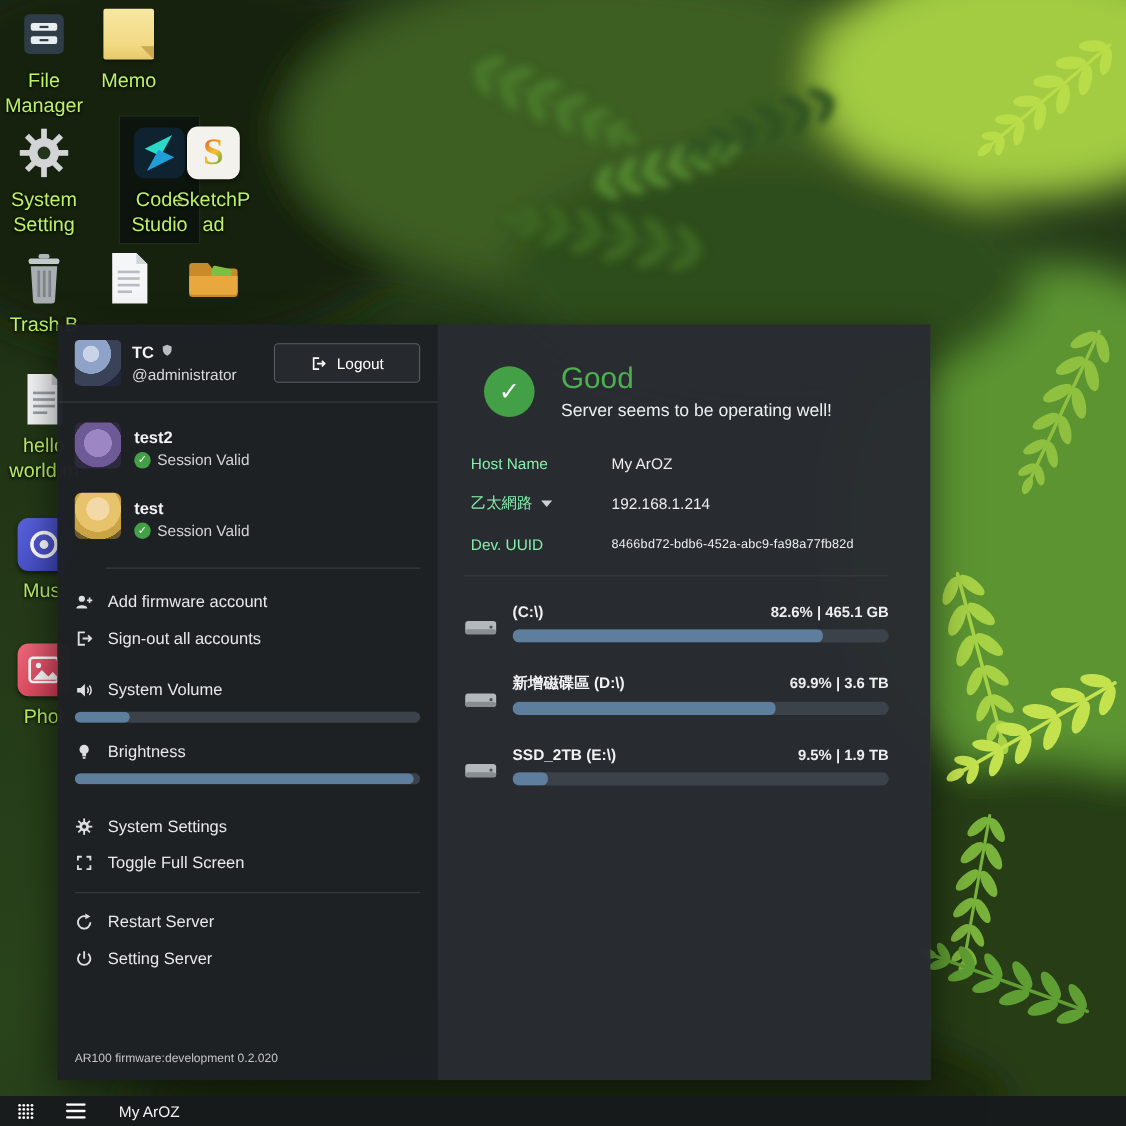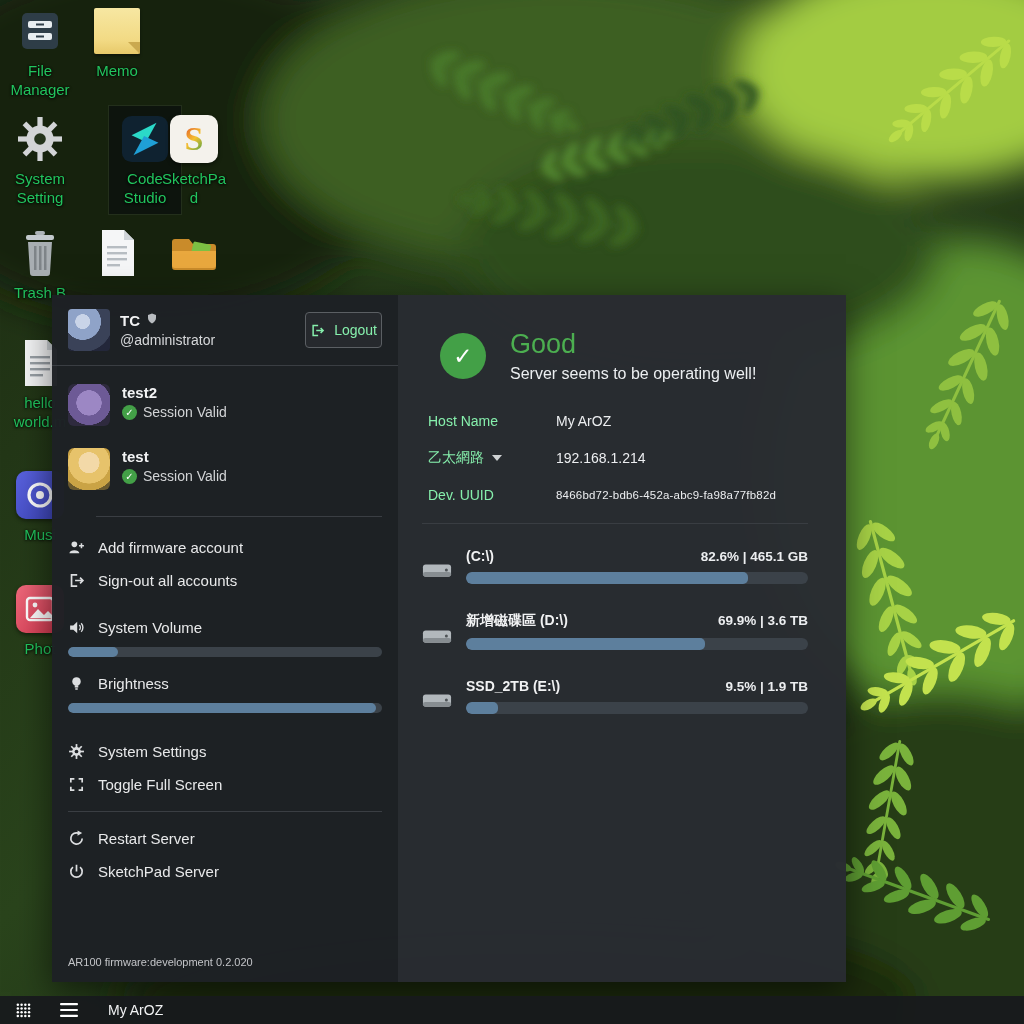--- a/index.html
+++ b/index.html
@@ -7,48 +7,48 @@
     width:1024px;height:1024px;overflow:hidden;position:relative;
     font-family:"Liberation Sans","DejaVu Sans",sans-serif;
     background:#16230e;color:#e8e9ea;cursor:default;
   }
   #screen{position:absolute;inset:0;width:1024px;height:1024px;}
   .bg{position:absolute;inset:0;z-index:0;}
 
   
   .dicon{position:absolute;width:72px;text-align:center;z-index:2;}
   .dicon .glyph{width:54px;height:54px;margin:0 auto 4px;display:flex;align-items:center;justify-content:center;}
-  .dlabel{font-size:15px;line-height:1.25;color:#22c55e;text-shadow:0 1px 3px rgba(0,0,0,.9),0 0 2px rgba(0,0,0,.7);word-wrap:break-word;}
+  .dlabel{font-size:18px;line-height:1.25;color:#bef264;text-shadow:0 1px 3px rgba(0,0,0,.9),0 0 2px rgba(0,0,0,.7);word-wrap:break-word;}
   .dicon.selected{background:rgba(8,11,14,.62);outline:1px solid rgba(255,255,255,.06);padding:6px 0 6px;margin-top:-6px;margin-left:32px;}
   .note{width:46px;height:46px;background:linear-gradient(180deg,#f7e7a2 0%,#f2da84 70%,#e7c96a 100%);position:relative;border-radius:2px;box-shadow:0 2px 3px rgba(0,0,0,.4);}
   .note:after{content:"";position:absolute;right:0;bottom:0;border-style:solid;border-width:0 12px 12px 0;border-color:transparent #caa94f transparent transparent;}
   .tile{width:48px;height:48px;border-radius:10px;display:flex;align-items:center;justify-content:center;box-shadow:0 2px 4px rgba(0,0,0,.45);}
   .sketch-s{font-size:34px;font-weight:bold;background:linear-gradient(135deg,#e2572b 10%,#f5c02e 50%,#43a047 90%);-webkit-background-clip:text;background-clip:text;color:transparent;font-family:"Liberation Serif","DejaVu Serif",serif;}
   .play-tri{width:0;height:0;border-style:solid;border-width:11px 0 11px 18px;border-color:transparent transparent transparent #ffffff;margin-left:4px;}
 
   
   .popup{position:absolute;left:52px;top:295px;width:794px;height:687px;display:flex;z-index:10;box-shadow:0 10px 34px rgba(0,0,0,.55);}
   .col-left{width:346px;box-sizing:border-box;background:rgba(30,33,37,.98);padding:14px 16px 10px;display:flex;flex-direction:column;}
   .col-right{flex:1;box-sizing:border-box;background:rgba(41,44,49,.98);padding:30px 38px 0 24px;}
 
   .hdr{display:flex;align-items:center;gap:10px;}
   .avatar{width:42px;height:42px;border-radius:4px;flex:0 0 auto;}
   .av-tc{background:radial-gradient(circle at 35% 30%,#c9d4e8 0 18%,#8fa3c8 19% 45%,#3a4258 46% 75%,#23273a 76%);}
   .av-test2{background:radial-gradient(circle at 50% 45%,#9c87c4 0 40%,#6d5a96 41% 70%,#2e2a3e 71%);border-radius:6px;}
   .av-test{background:radial-gradient(circle at 50% 35%,#f3d9a8 0 30%,#e7c36b 31% 60%,#caa345 61% 80%,#6b5a2e 81%);border-radius:6px;}
   .idblock{flex:1;min-width:0;}
   .name-line{font-size:15px;font-weight:bold;display:flex;align-items:flex-start;gap:6px;color:#f2f3f4;}
   .handle{font-size:14px;color:#d6d8da;margin-top:3px;}
-  .logout-btn{display:flex;align-items:center;gap:9px;background:#26292d;border:1px solid #5b5f63;color:#86efac;font-size:14px;padding:9px 4px;border-radius:4px;cursor:pointer;font-family:inherit;}
+  .logout-btn{display:flex;align-items:center;gap:9px;background:#26292d;border:1px solid #5b5f63;color:#ffffff;font-size:14px;padding:9px 32px;border-radius:4px;cursor:pointer;font-family:inherit;}
   hr.div{border:none;border-top:1px solid #3a3e43;margin:14px -16px 12px;}
   hr.div2{border:none;border-top:1px solid #3a3e43;margin:10px 0 14px 28px;}
   hr.div3{border:none;border-top:1px solid #3a3e43;margin:10px 0;}
   hr.div4{border:none;border-top:1px solid #393d42;margin:6px 0 24px;}
 
-  .account{display:flex;align-items:flex-start;gap:12px;margin:6px 0 16px;}
+  .account{display:flex;align-items:flex-end;gap:12px;margin:6px 0 16px;}
   .acc-name{font-size:15px;font-weight:bold;color:#f2f3f4;}
   .acc-status{display:flex;align-items:center;gap:6px;font-size:14px;color:#d2d4d6;margin-top:3px;}
   .check{width:15px;height:15px;border-radius:50%;background:#43a047;color:#fff;font-size:10px;font-weight:bold;display:inline-flex;align-items:center;justify-content:center;flex:0 0 auto;}
 
   .mi{display:flex;align-items:center;gap:13px;font-size:15px;color:#e8e9ea;padding:8px 0;cursor:pointer;}
   .mi .ic{width:17px;height:17px;flex:0 0 auto;color:#dcdee0;}
   .slider{margin:4px 0 10px;}
   .track{height:10px;background:#3b4249;border-radius:5px;margin-top:7px;overflow:hidden;}
   .fill{height:100%;background:#5d7f9d;border-radius:5px;}
   .footer{margin-top:auto;font-size:11px;color:#c3c5c8;padding:6px 0 4px;}
@@ -399,21 +399,21 @@
             <path d="M20 12 A8 8 0 1 1 14.5 4.4" fill="none" stroke="currentColor" stroke-width="2.4"></path>
             <path d="M13.5 0.8 L13.5 8 L20 4.4 Z" fill="currentColor"></path>
           </svg>
         <span>Restart Server</span>
       </div>
       <div class="mi">
         <svg class="ic" viewBox="0 0 24 24" fill="none" stroke="currentColor" stroke-width="2.4">
             <path d="M12 2.5 V12"></path>
             <path d="M7 5.8 A8 8 0 1 0 17 5.8"></path>
           </svg>
-        <span>SketchPad Server</span>
+        <span>Setting Server</span>
       </div>
 
       <div class="footer">AR100 firmware:development 0.2.020</div>
     </div>
 
     <div class="col-right">
       <div class="status-head">
         <div class="big-check">✓</div>
         <div>
           <div class="state">Good</div>

